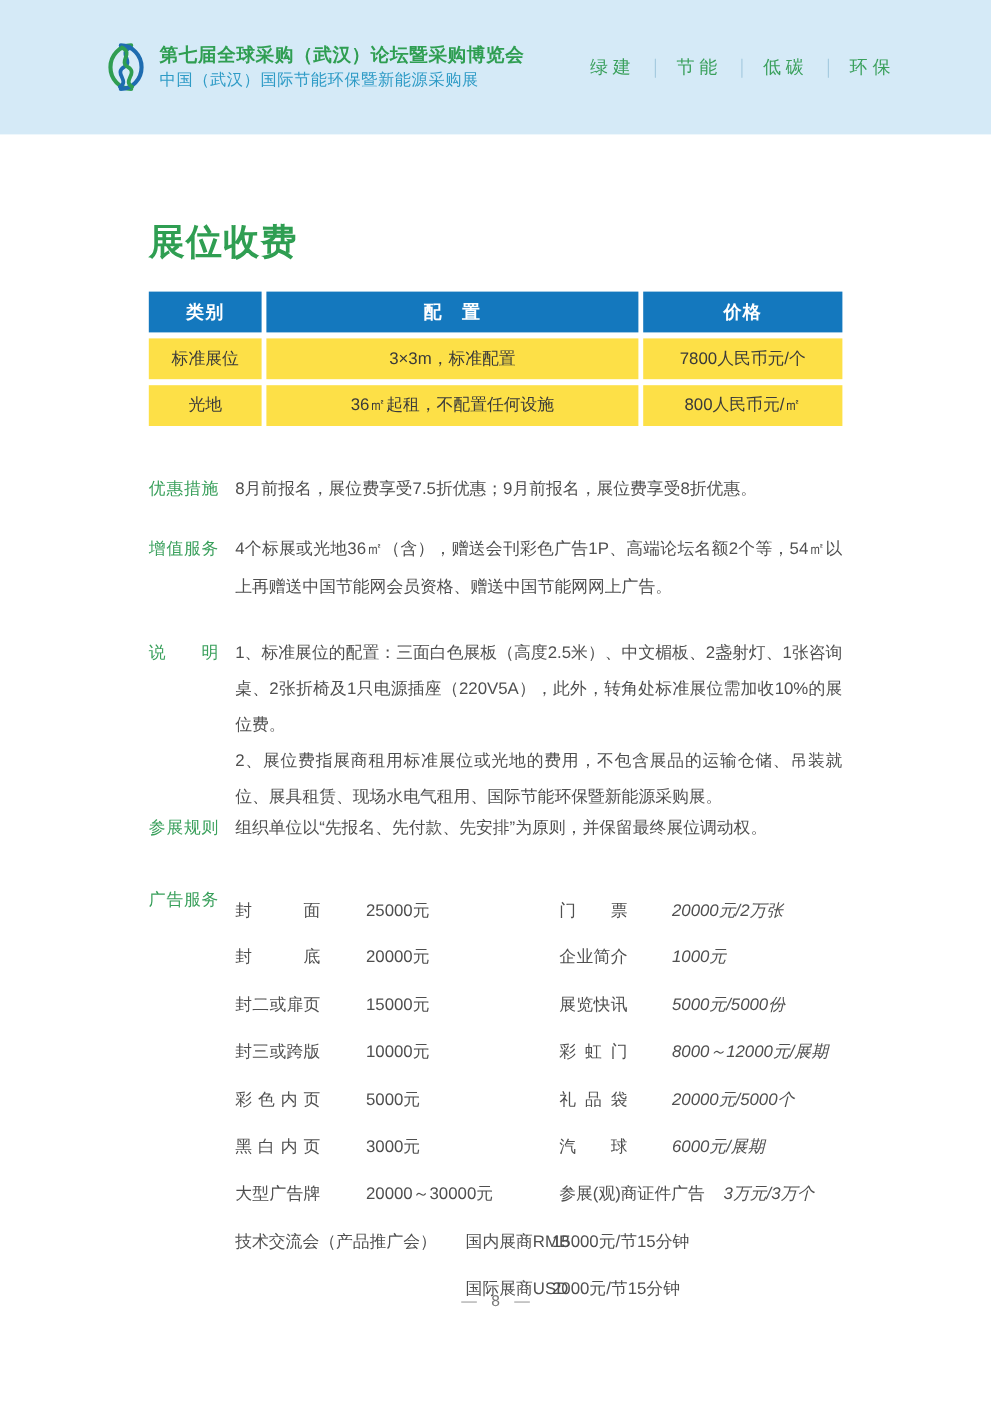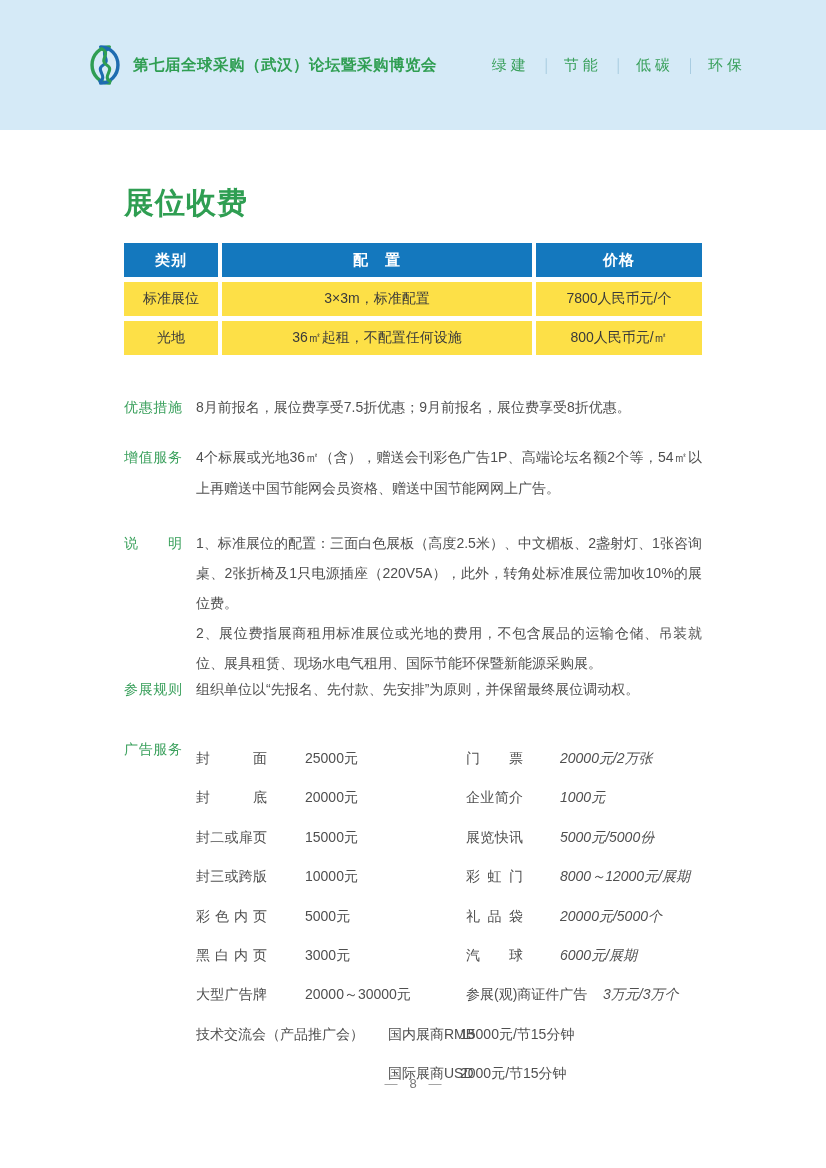--- a/index.html
+++ b/index.html
@@ -1,20 +1,20 @@
 <!DOCTYPE html>
 <html><head>
 <meta charset="utf-8">
 <style>
   html,body{margin:0;padding:0;background:#fff;}
   .page{position:relative;width:826px;height:1168px;background:#ffffff;overflow:hidden;
         font-family:"Liberation Sans",sans-serif;color:#4f4f4f;}
 
   
-  .band{position:absolute;left:0;top:0;width:826px;height:130px;background:#d5eaf7;
+  .band{position:absolute;left:0;top:0;width:826px;height:112px;background:#d5eaf7;
         display:flex;align-items:center;justify-content:space-between;
         padding:0 80px 0 86px;box-sizing:border-box;}
   .brand{display:flex;align-items:center;}
   .logo{width:38px;height:42px;flex:0 0 auto;}
   .titles{margin-left:9px;}
   .t1{font-size:15.5px;font-weight:bold;color:#2f9e52;letter-spacing:0.5px;line-height:20px;}
   .t2{font-size:13.5px;color:#2e9bc6;letter-spacing:0.5px;line-height:19px;}
   .tags{display:flex;align-items:flex-end;font-size:15px;color:#3aa05c;}
   .tag-item{display:flex;align-items:center;}
   .tag-item .sep{color:#a5cadf;font-size:13px;margin:0 13px;font-weight:normal;}
@@ -75,20 +75,21 @@
   <header class="band">
     <div class="brand">
       <svg class="logo" viewBox="0 0 44 48">
         <path d="M27 3 A20 21 0 1 0 27 45" fill="none" stroke="#2f9e52" stroke-width="4" stroke-linecap="round"></path>
         <path d="M17 3 A20 21 0 1 1 17 45" fill="none" stroke="#1e6cb0" stroke-width="4" stroke-linecap="round"></path>
         <path d="M26 5 C14 11 30 18 20 24 C10 30 26 37 16 43" fill="none" stroke="#1e6cb0" stroke-width="3.6" stroke-linecap="round"></path>
         <path d="M18 5 C30 11 14 18 24 24 C34 30 18 37 28 43" fill="none" stroke="#2f9e52" stroke-width="3.6" stroke-linecap="round"></path>
       </svg>
       <div class="titles">
         <div class="t1">第七届全球采购（武汉）论坛暨采购博览会</div>
+        <div class="t2">中国（武汉）国际节能环保暨新能源采购展</div>
       </div>
     </div>
     <div class="tags">
 
         <span class="tag-item">
           <span class="tag">绿建</span>
         </span>
 
         <span class="tag-item">
           <span class="sep">│</span>

